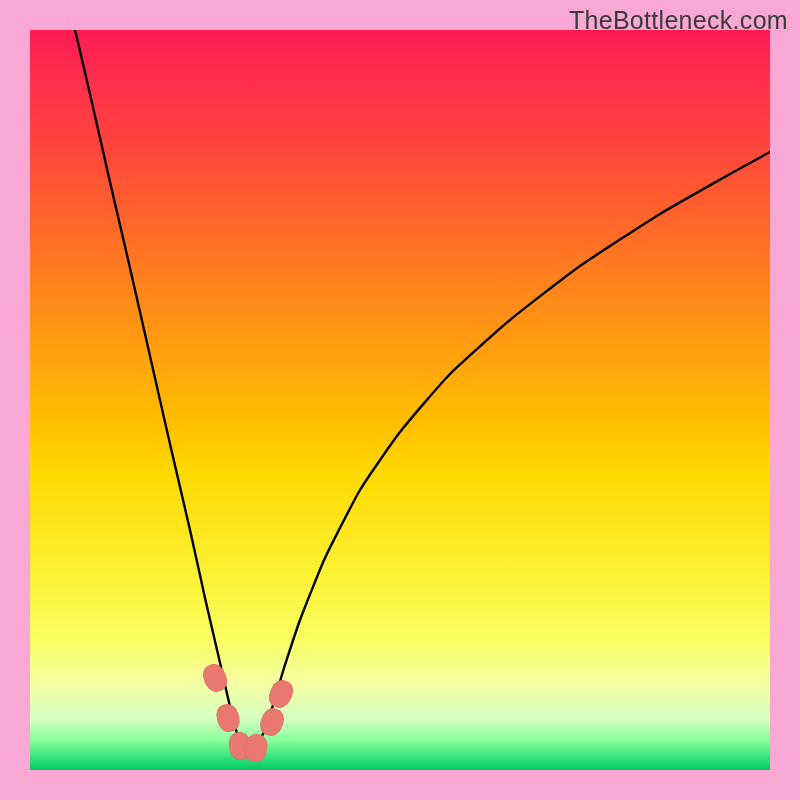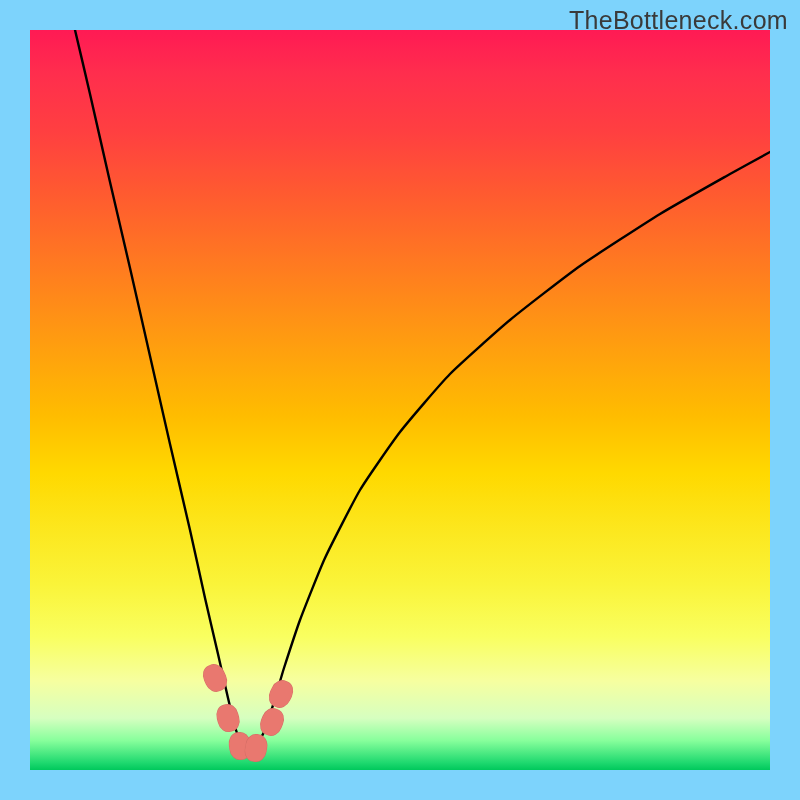--- a/index.html
+++ b/index.html
@@ -1,16 +1,16 @@
 <!DOCTYPE html>
 <html><head>
 <meta charset="utf-8">
 <style>
   html,body{margin:0;padding:0;width:800px;height:800px;overflow:hidden;background:#fff;font-family:Arial,Helvetica,sans-serif}
-  .frame{position:relative;width:800px;height:800px;background:#7dd3fc}
+  .frame{position:relative;width:800px;height:800px;background:#f9a8d4}
   .plot-area{position:absolute;left:30px;top:30px;width:740px;height:740px;overflow:hidden}
   .grad{width:100%;height:100%;background:linear-gradient(to bottom,
       #ff1a54 0%,
       #ff2e4d 6%,
       #ff4040 14%,
       #ff5a30 22%,
       #ff7b20 32%,
       #ff9c10 42%,
       #ffbc00 52%,
       #ffd900 60%,

